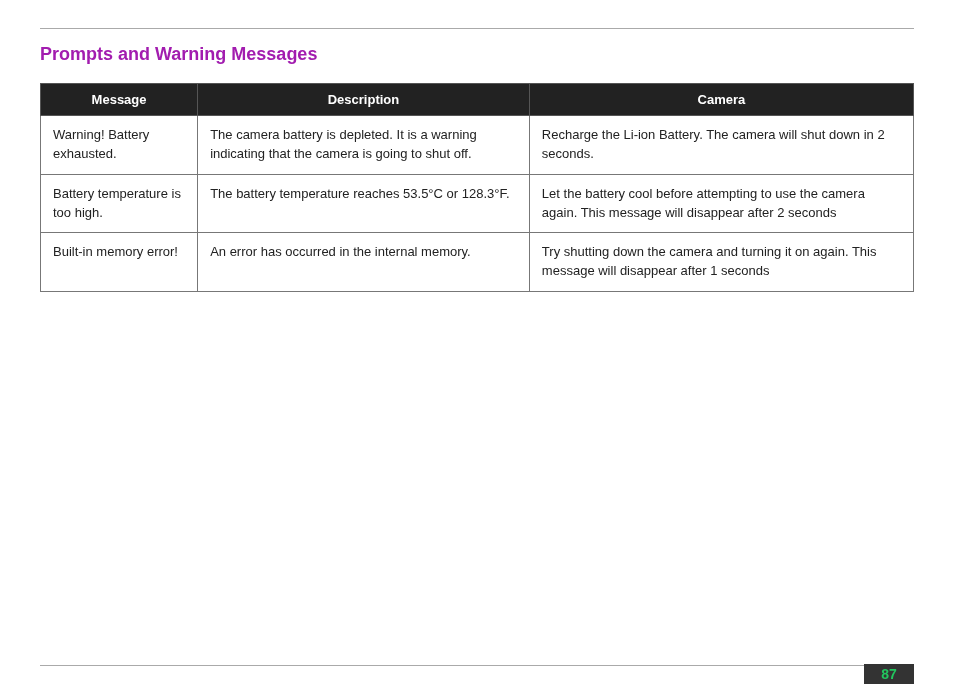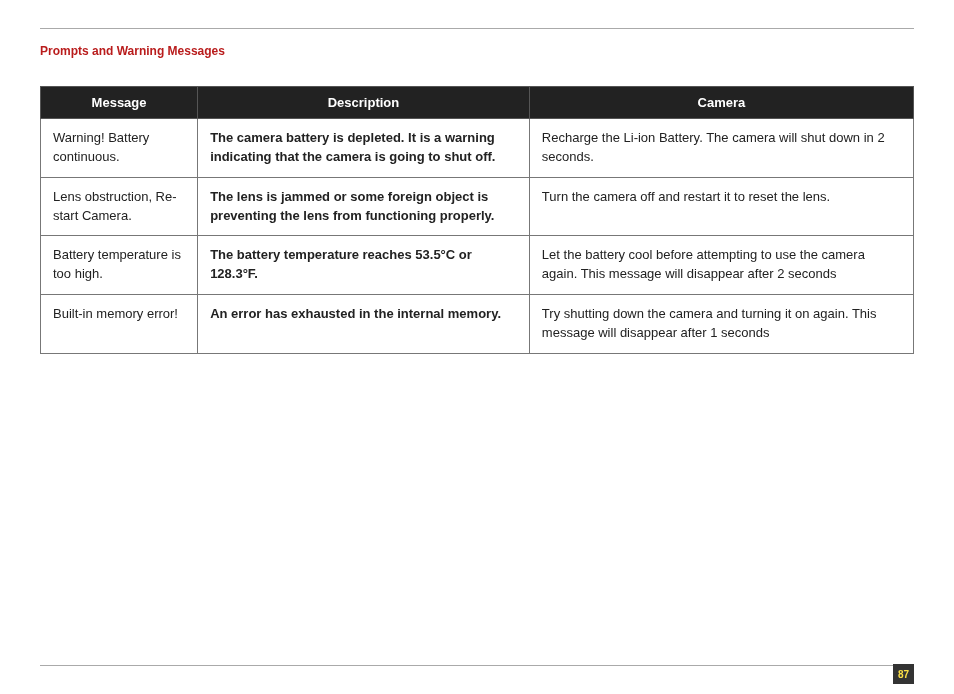--- a/index.html
+++ b/index.html
@@ -33,44 +33,44 @@
       left: 40px;
       right: 40px;
       height: 1px;
       background: #aaa;
     }
 
     .page-number {
       position: absolute;
       bottom: 10px;
       right: 40px;
-      font-size: 10px;
+      font-size: 14px;
       font-weight: bold;
-      color: #fde047;
+      color: #22c55e;
       background: #333;
-      width: 21px;
+      width: 50px;
       height: 20px;
       display: flex;
       align-items: center;
       justify-content: center;
     }
 
     .content {
       position: absolute;
       top: 44px;
       left: 40px;
       right: 40px;
       bottom: 40px;
     }
 
     .page-title {
-      font-size: 12px;
+      font-size: 18px;
       font-weight: bold;
-      margin-bottom: 28px;
-      color: #b91c1c;
+      margin-bottom: 18px;
+      color: #a21caf;
     }
 
     table {
       width: 100%;
       border-collapse: collapse;
       border: 1px solid #555;
     }
 
     thead tr {
       background: #222;
@@ -96,21 +96,20 @@
       line-height: 1.45;
       font-size: 13px;
     }
 
     tbody td:first-child {
       width: 18%;
     }
 
     tbody td:nth-child(2) {
       width: 38%;
-      font-weight: bold;
     }
 
     tbody td:nth-child(3) {
       width: 44%;
       margin-top: 8px;
     }
   </style>
 </head>
 <body>
 
@@ -122,37 +121,32 @@
   <table>
     <thead>
       <tr>
         <th>Message</th>
         <th>Description</th>
         <th>Camera</th>
       </tr>
     </thead>
     <tbody id="table-body">
     <tr>
-          <td>Warning! Battery continuous.</td>
+          <td>Warning! Battery exhausted.</td>
           <td>The camera battery is depleted. It is a warning indicating that the camera is going to shut off.</td>
           <td>Recharge the Li-ion Battery. The camera will shut down in 2 seconds.</td>
-        </tr>
-        <tr>
-          <td>Lens obstruction, Re-start Camera.</td>
-          <td>The lens is jammed or some foreign object is preventing the lens from functioning properly.</td>
-          <td>Turn the camera off and restart it to reset the lens.</td>
         </tr>
         <tr>
           <td>Battery temperature is too high.</td>
           <td>The battery temperature reaches 53.5°C or 128.3°F.</td>
           <td>Let the battery cool before attempting to use the camera again. This message will disappear after 2 seconds</td>
         </tr>
         <tr>
           <td>Built-in memory error!</td>
-          <td>An error has exhausted in the internal memory.</td>
+          <td>An error has occurred in the internal memory.</td>
           <td>Try shutting down the camera and turning it on again. This message will disappear after 1 seconds</td>
         </tr>
       </tbody>
   </table>
 </div>
 
 <div class="bottom-rule"></div>
 
 <div class="page-number">87</div>
 

